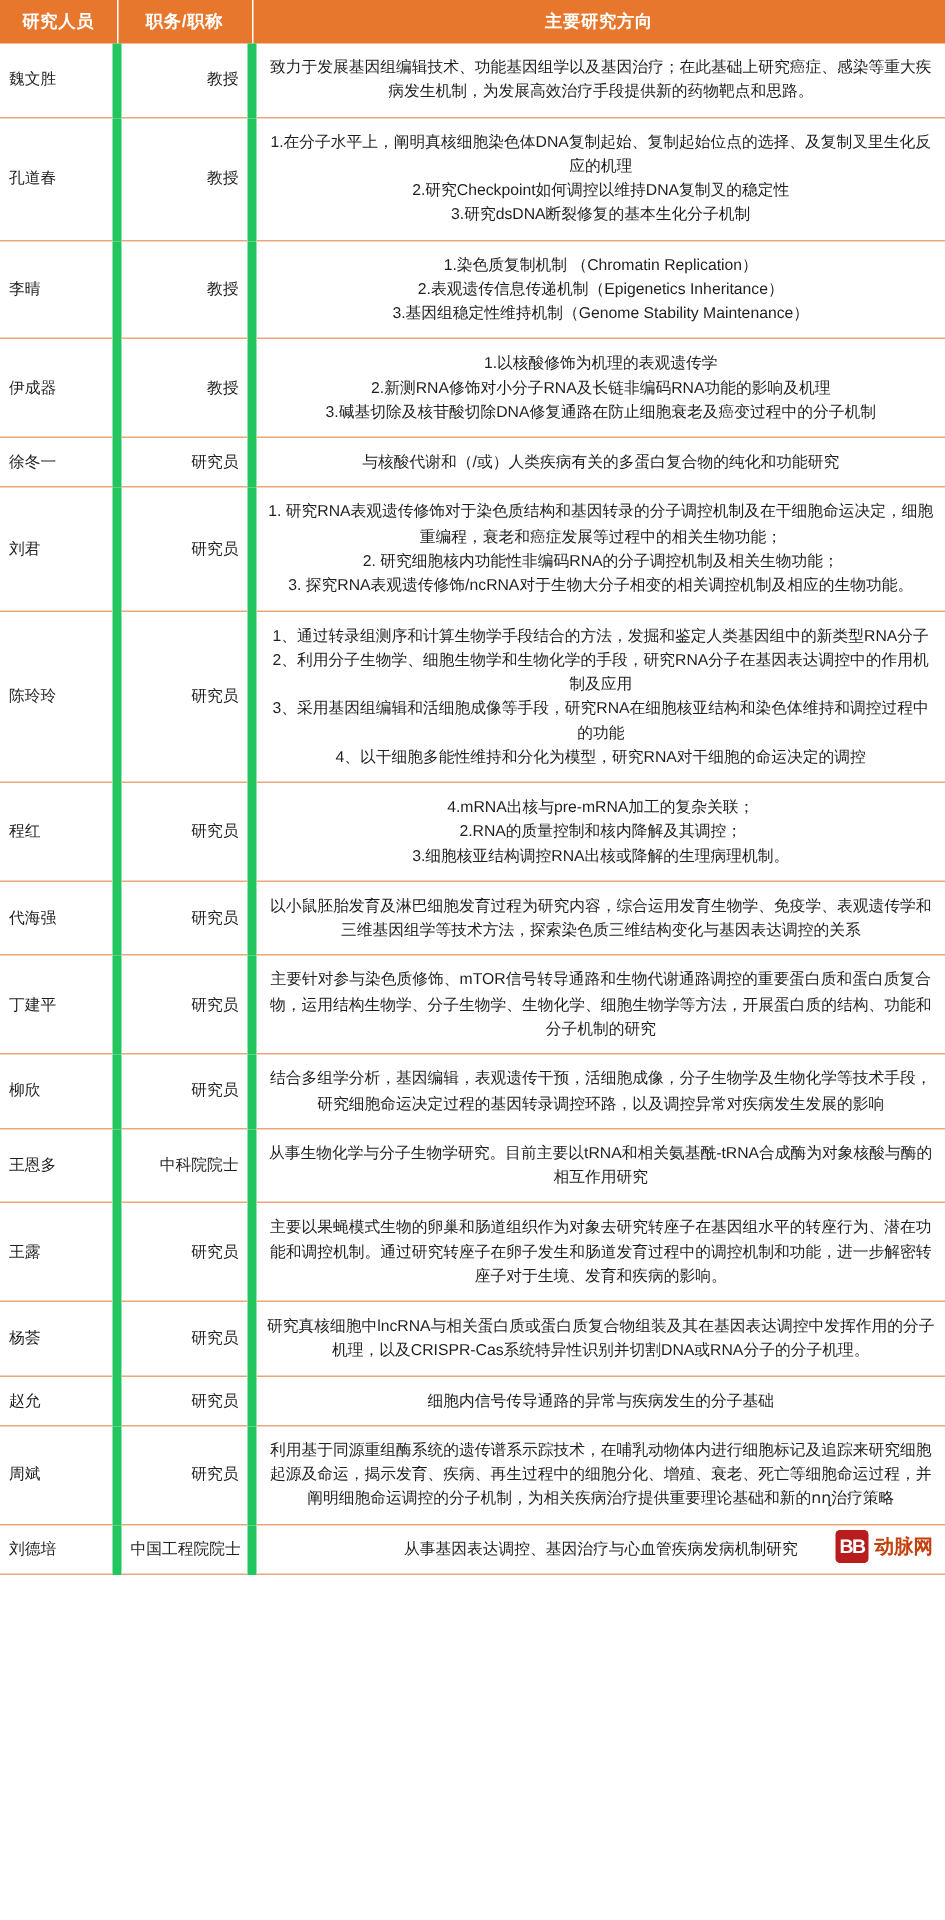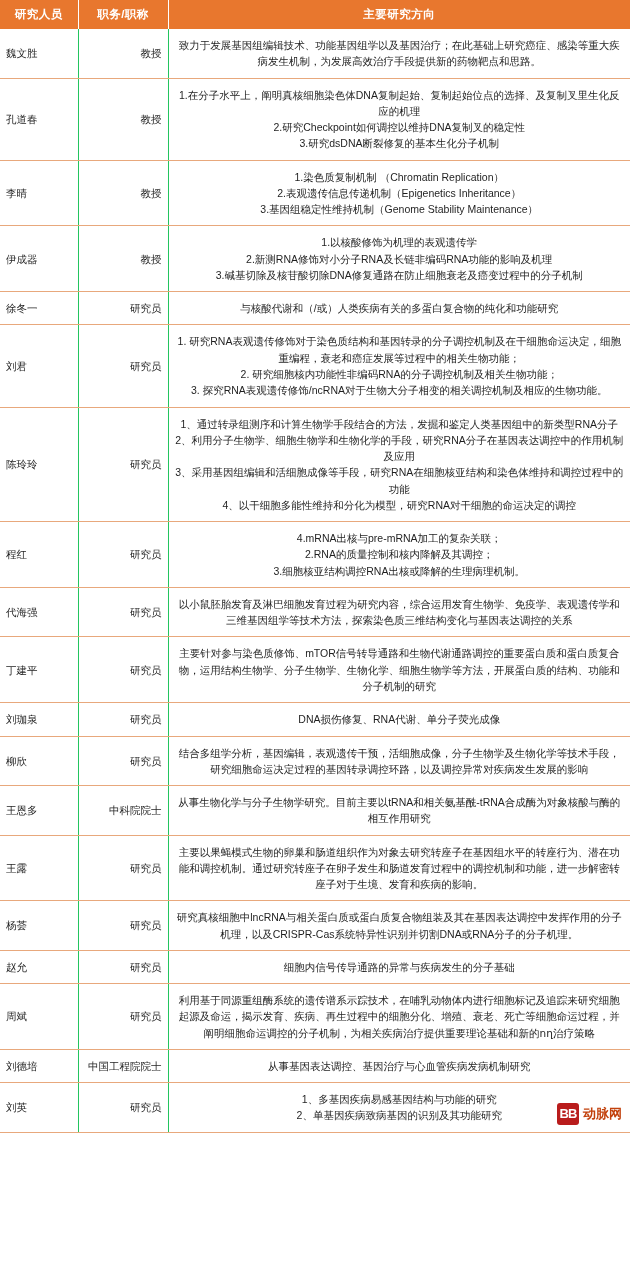--- a/index.html
+++ b/index.html
@@ -30,21 +30,21 @@
   }
   table.researcher-table thead th:last-child {
     border-right: none;
   }
   col.c-name { width: 78px; }
   col.c-title { width: 90px; }
   col.c-area { width: 462px; }
 
   table.researcher-table tbody td {
     border-bottom: 1px solid #E8A87C;
-    border-right: 1px solid #22c55e;
+    border-right: 6px solid #22c55e;
     vertical-align: middle;
     font-size: 10.5px;
     line-height: 1.55;
     padding: 8px 6px;
     color: #1f1f1f;
   }
   table.researcher-table tbody td:last-child {
     border-right: none;
     text-align: center;
   }
@@ -168,25 +168,20 @@
           <td class="cell-name">代海强</td>
           <td class="cell-title">研究员</td>
           <td class="cell-area">以小鼠胚胎发育及淋巴细胞发育过程为研究内容，综合运用发育生物学、免疫学、表观遗传学和三维基因组学等技术方法，探索染色质三维结构变化与基因表达调控的关系</td>
         </tr>
         <tr>
           <td class="cell-name">丁建平</td>
           <td class="cell-title">研究员</td>
           <td class="cell-area">主要针对参与染色质修饰、mTOR信号转导通路和生物代谢通路调控的重要蛋白质和蛋白质复合物，运用结构生物学、分子生物学、生物化学、细胞生物学等方法，开展蛋白质的结构、功能和分子机制的研究</td>
         </tr>
         <tr>
-          <td class="cell-name">刘珈泉</td>
-          <td class="cell-title">研究员</td>
-          <td class="cell-area">DNA损伤修复、RNA代谢、单分子荧光成像</td>
-        </tr>
-        <tr>
           <td class="cell-name">柳欣</td>
           <td class="cell-title">研究员</td>
           <td class="cell-area">结合多组学分析，基因编辑，表观遗传干预，活细胞成像，分子生物学及生物化学等技术手段，研究细胞命运决定过程的基因转录调控环路，以及调控异常对疾病发生发展的影响</td>
         </tr>
         <tr>
           <td class="cell-name">王恩多</td>
           <td class="cell-title">中科院院士</td>
           <td class="cell-area">从事生物化学与分子生物学研究。目前主要以tRNA和相关氨基酰-tRNA合成酶为对象核酸与酶的相互作用研究</td>
         </tr>
         <tr>
@@ -206,26 +201,20 @@
         </tr>
         <tr>
           <td class="cell-name">周斌</td>
           <td class="cell-title">研究员</td>
           <td class="cell-area">利用基于同源重组酶系统的遗传谱系示踪技术，在哺乳动物体内进行细胞标记及追踪来研究细胞起源及命运，揭示发育、疾病、再生过程中的细胞分化、增殖、衰老、死亡等细胞命运过程，并阐明细胞命运调控的分子机制，为相关疾病治疗提供重要理论基础和新的ող治疗策略</td>
         </tr>
         <tr>
           <td class="cell-name">刘德培</td>
           <td class="cell-title">中国工程院院士</td>
           <td class="cell-area">从事基因表达调控、基因治疗与心血管疾病发病机制研究</td>
-        </tr>
-        <tr>
-          <td class="cell-name">刘英</td>
-          <td class="cell-title">研究员</td>
-          <td class="cell-area">1、多基因疾病易感基因结构与功能的研究
-2、单基因疾病致病基因的识别及其功能研究</td>
         </tr>
       </tbody>
   </table>
 
   <div class="watermark">
     <div class="wm-badge">BB</div>
     <div class="wm-text">动脉网</div>
   </div>
 
 </div>

